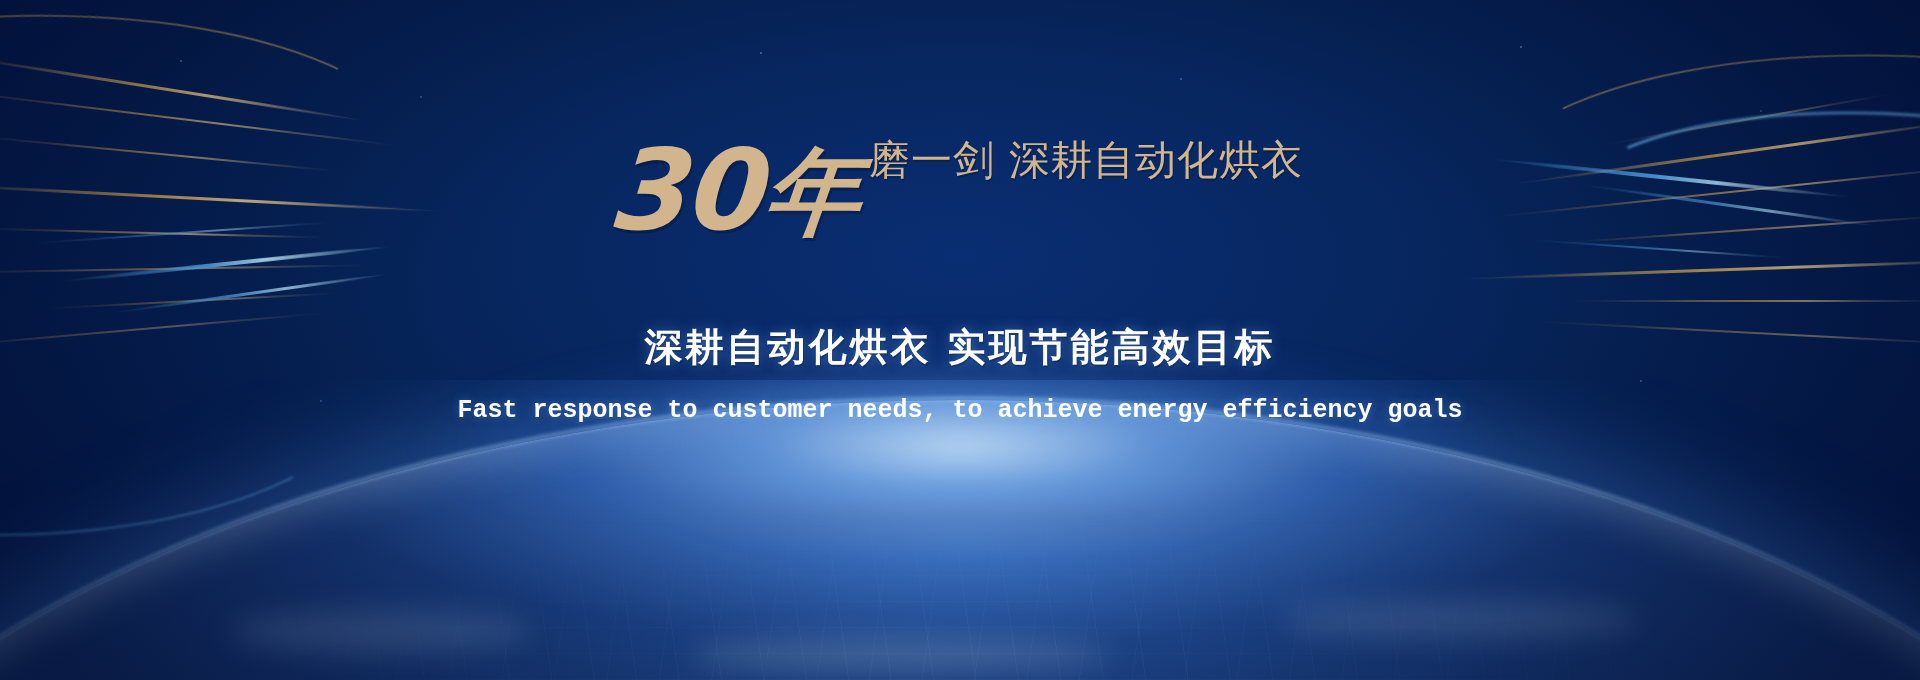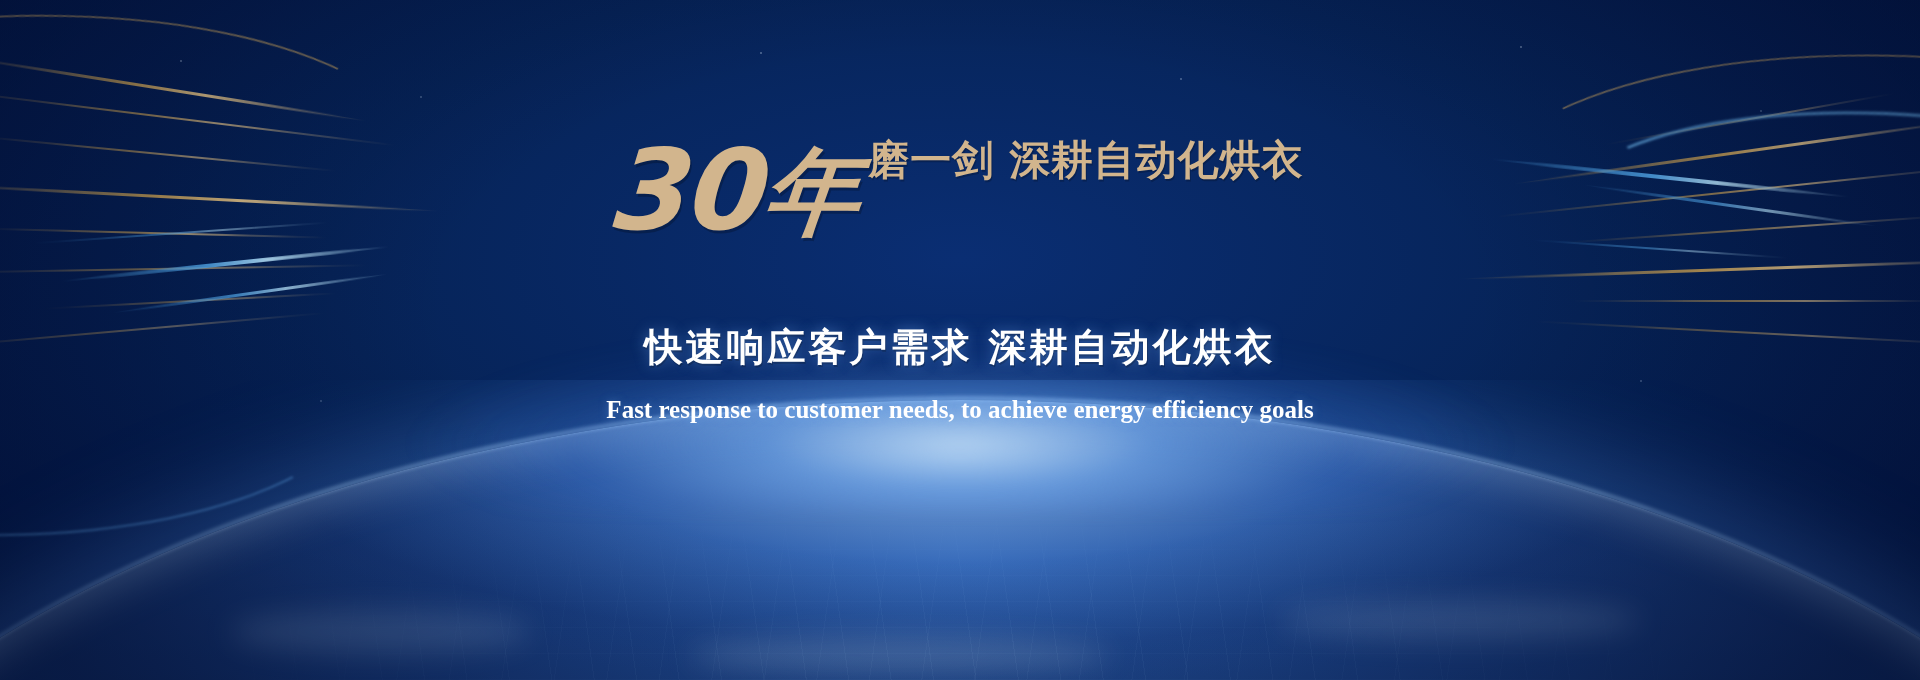--- a/index.html
+++ b/index.html
@@ -104,35 +104,35 @@
   }
   .year-char{
     font-family:"DejaVu Sans","Liberation Sans",sans-serif;
     font-size:96px;line-height:1;font-weight:bold;font-style:italic;
     color:#d2b58d;transform:skewX(-6deg);margin-left:-4px;margin-top:16px;
     text-shadow:2px 3px 0 rgba(0,0,0,.22);
   }
   .gold-lines{margin-left:8px;margin-top:6px;}
   .gold-line{
     font-family:"DejaVu Sans","Liberation Sans",sans-serif;
-    font-size:41px;line-height:52px;font-weight:bold;color:#d2b58d;
+    font-size:41px;line-height:52px;font-weight:normal;color:#d2b58d;
     letter-spacing:1px;white-space:nowrap;
     text-shadow:1px 2px 0 rgba(0,0,0,.20);
   }
   .gold-line + .gold-line{margin-top:10px;}
 
   .white-line{
     position:absolute;left:0;right:0;top:322px;text-align:center;
     font-family:"DejaVu Sans","Liberation Sans",sans-serif;
     font-size:38px;font-weight:bold;color:#ffffff;letter-spacing:3px;
     text-shadow:0 0 14px rgba(120,180,255,.45), 1px 2px 0 rgba(0,0,0,.25);
   }
   .en-line{
     position:absolute;left:0;right:0;top:396px;text-align:center;
-    font-family:Liberation Serif, serif;
+    font-family:Liberation Mono, monospace;
     font-size:25px;font-weight:bold;color:#ffffff;letter-spacing:0px;
     text-shadow:0 0 10px rgba(120,180,255,.35);
   }
 
   .vignette{
     position:absolute;inset:0;pointer-events:none;
     background:radial-gradient(ellipse 1150px 560px at 50% 45%, rgba(0,0,0,0) 45%, rgba(0,10,40,.45) 100%);
   }
 </style>
 </head>
@@ -197,18 +197,18 @@
   <div class="content">
 
     <div class="headline">
       <span class="year-num">30</span>
       <span class="year-char">年</span>
       <span class="gold-lines">
         <div class="gold-line">磨一剑  深耕自动化烘衣</div>
       </span>
     </div>
 
-    <div class="white-line">快速响应客户需求  深耕自动化烘衣</div>
+    <div class="white-line">深耕自动化烘衣  实现节能高效目标</div>
 
     <div class="en-line">Fast response to customer needs, to achieve energy efficiency goals</div>
 
   </div>
 </div>
 
 </body></html>

